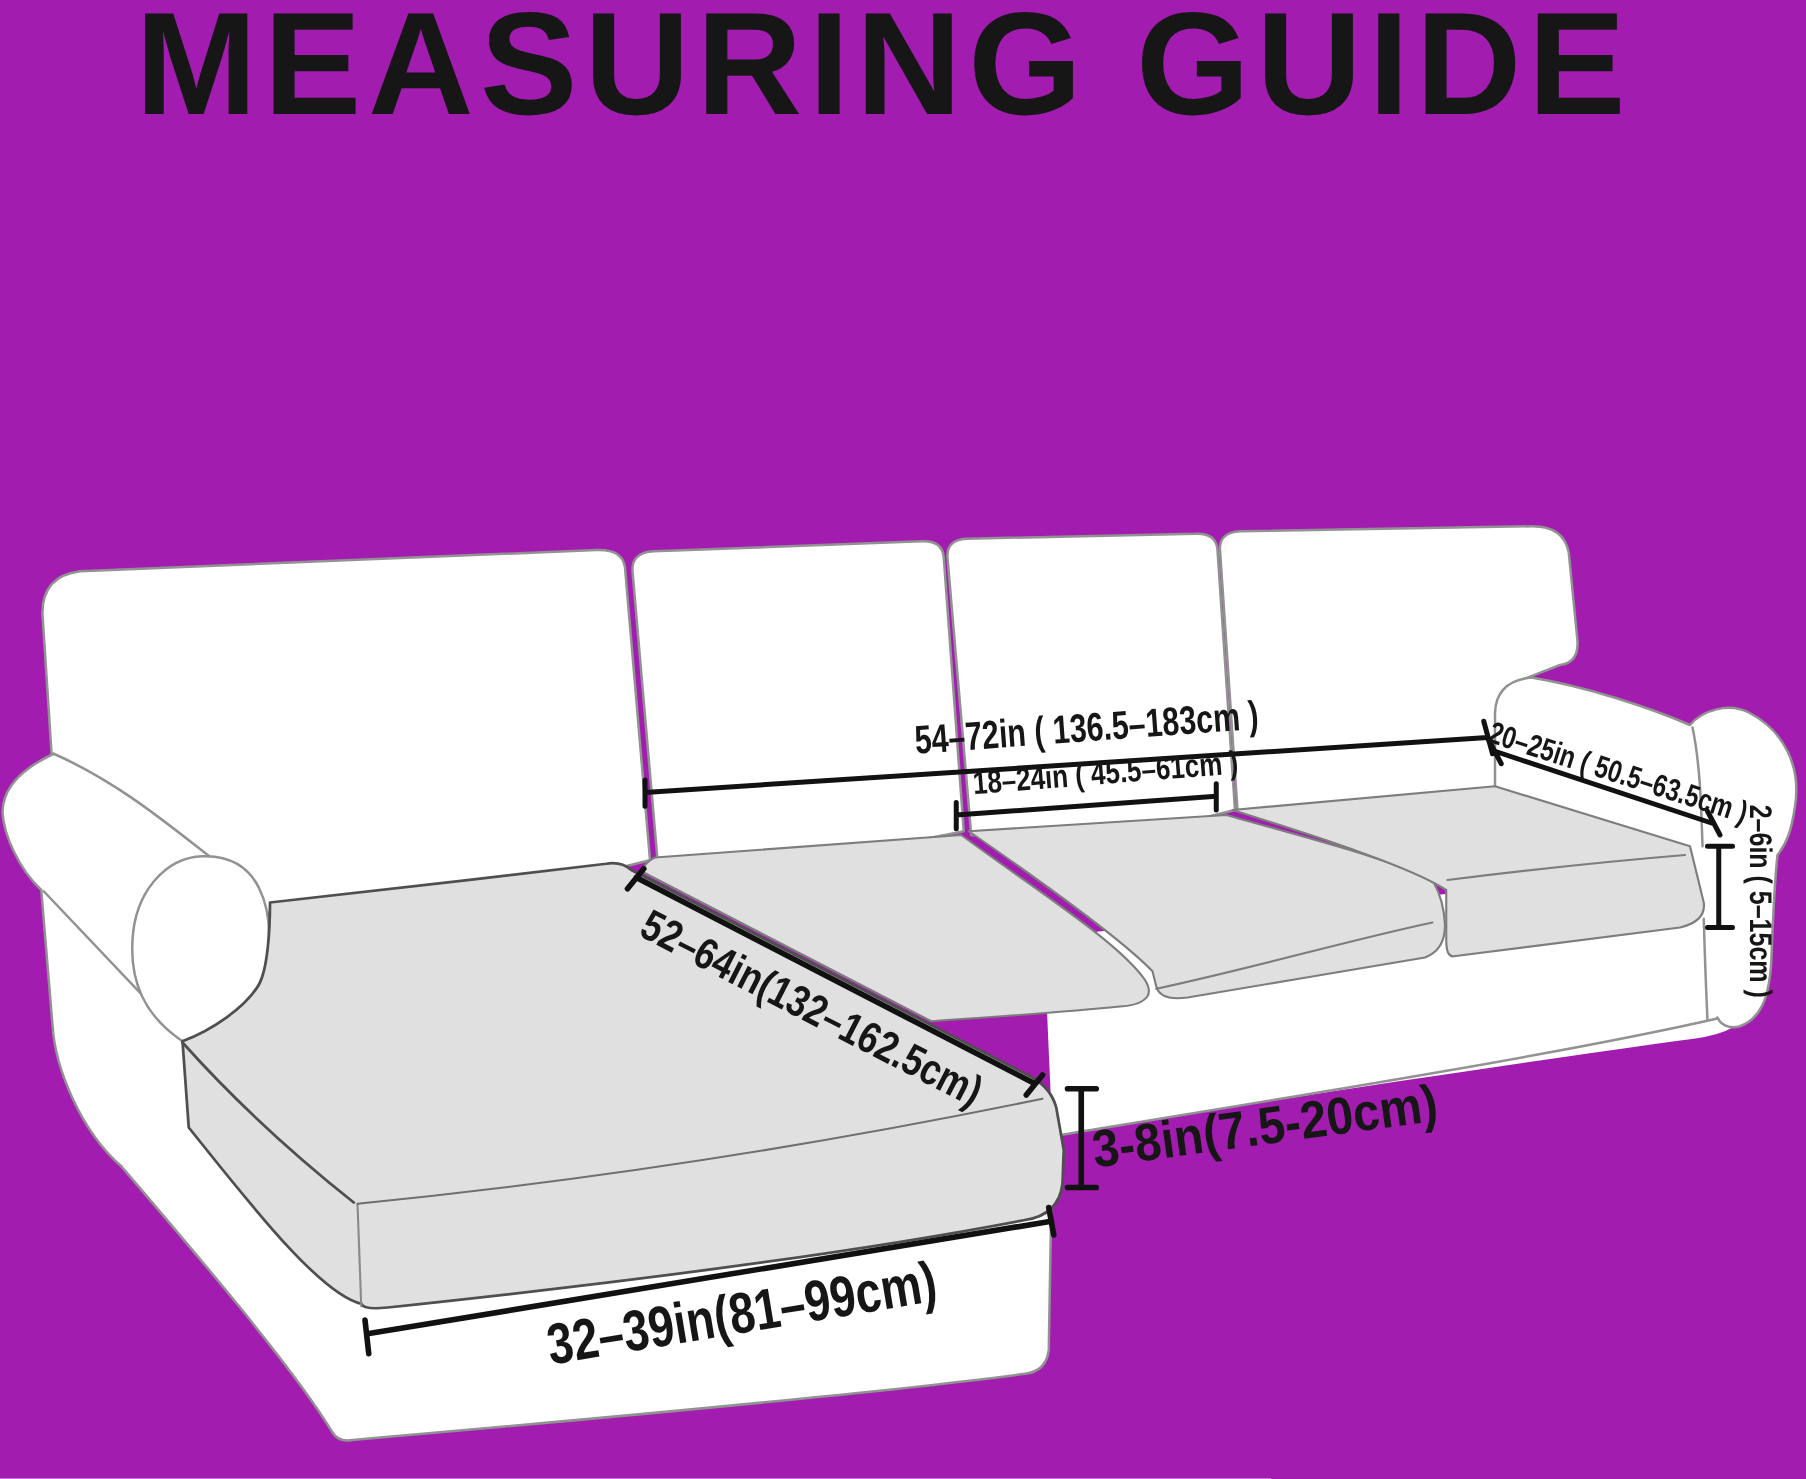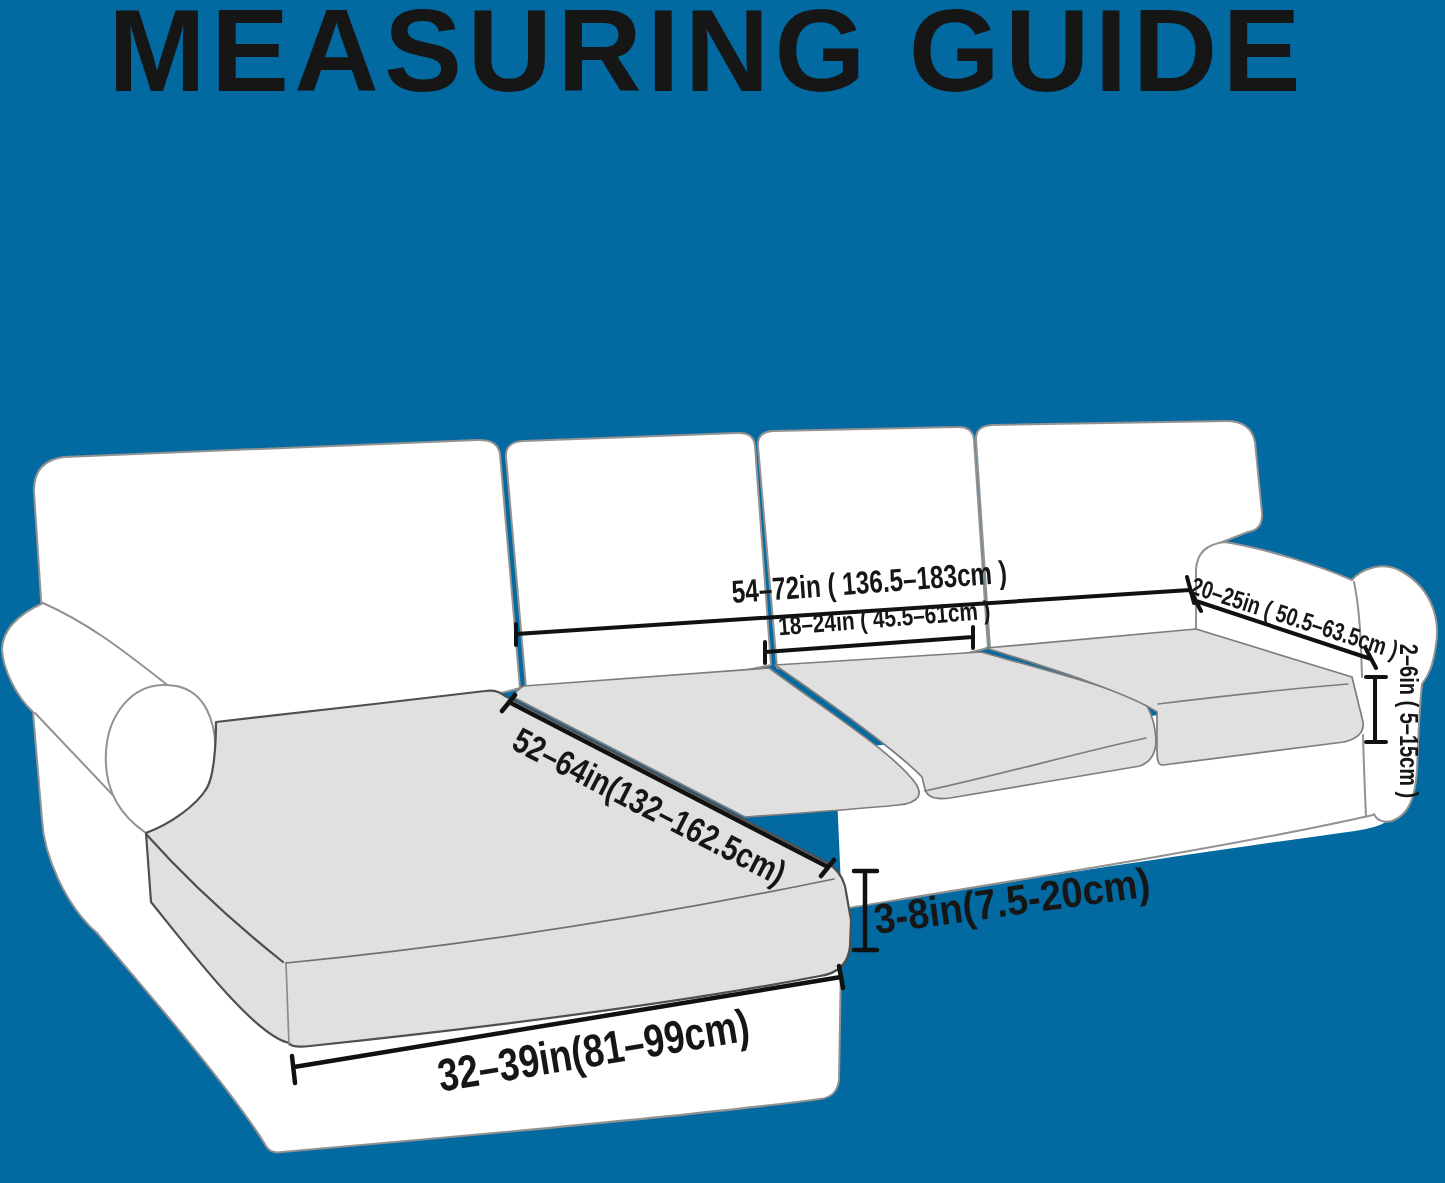--- a/index.html
+++ b/index.html
@@ -1,16 +1,16 @@
 <!DOCTYPE html>
 <html><head>
 <meta charset="utf-8">
 <style>
   html,body{margin:0;padding:0;background:#ffffff;}
-  #page{width:1445px;height:1183px;position:relative;background:#0369a1;overflow:hidden;}
+  #page{width:1445px;height:1183px;position:relative;background:#a21caf;overflow:hidden;}
   svg{display:block;}
   text{font-family:"Liberation Sans", sans-serif;font-weight:bold;fill:#161616;}
 </style>
 </head>
 <body>
 
 <div id="page">
 <svg width="1445" height="1183" viewBox="0 0 1445 1183">
 
   <text x="707" y="91" font-size="117" text-anchor="middle" letter-spacing="5.3">MEASURING GUIDE</text>

